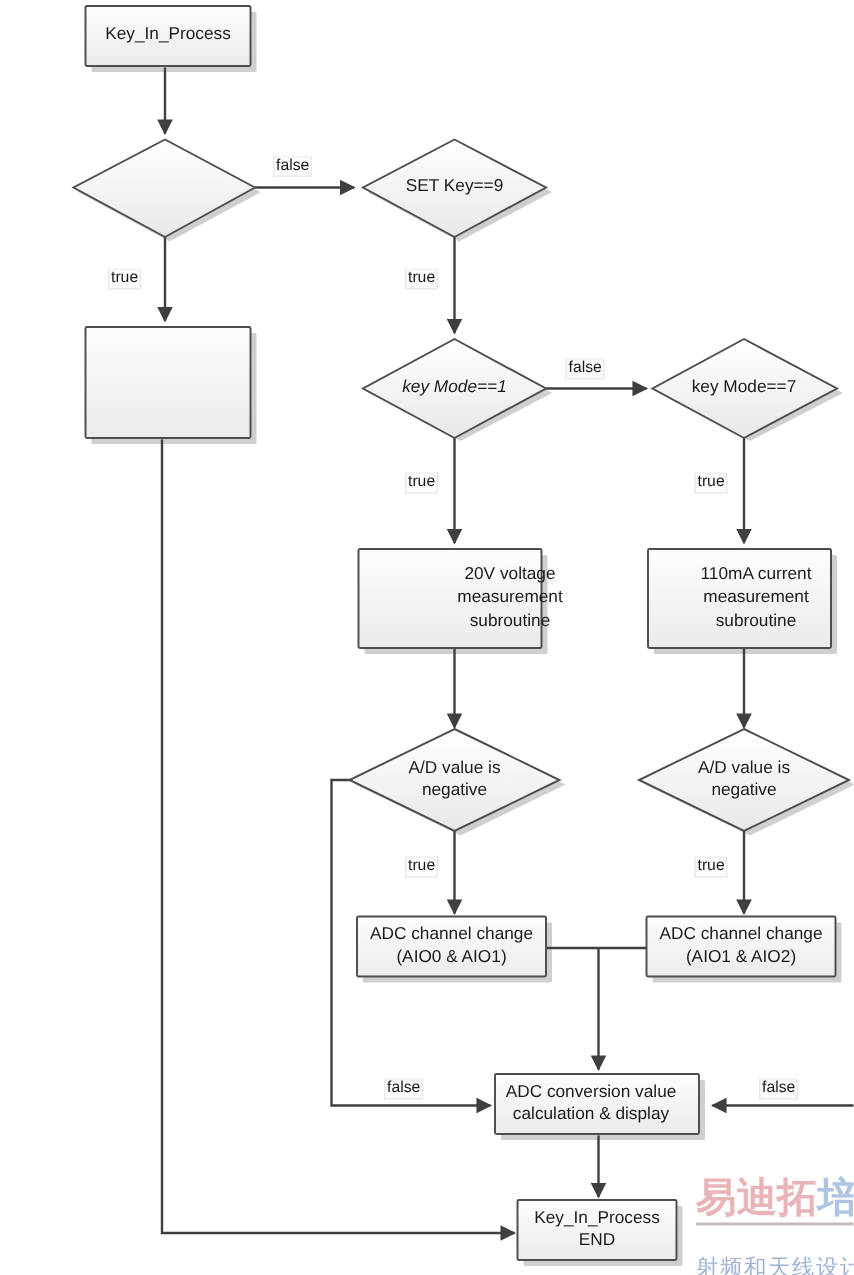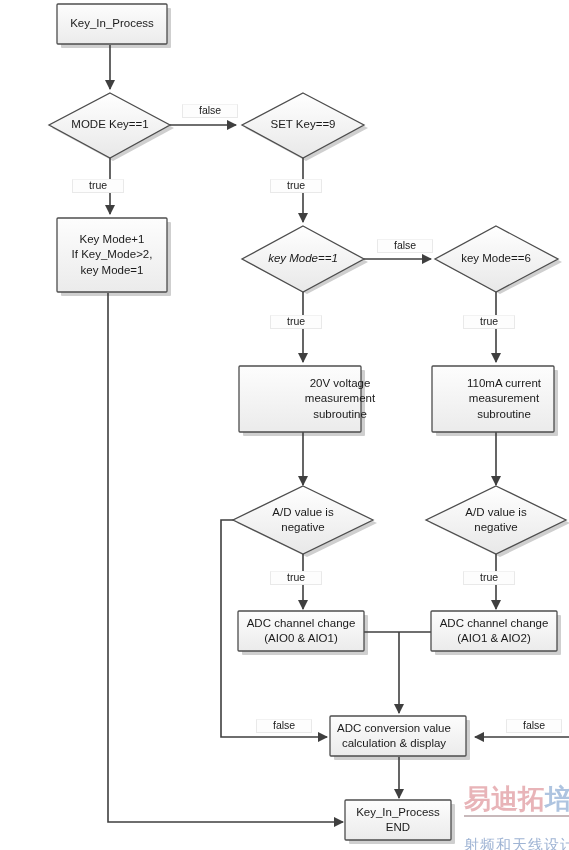--- a/index.html
+++ b/index.html
@@ -34,21 +34,21 @@
     line-height: 1.32;
     white-space: pre-line;
     pointer-events: none;
   }
   .edge-label {
     position: absolute;
     font-size: 10.5px;
     color: #1a1a1a;
     background: #fdfdfd;
     line-height: 1.1;
-    padding: 0 16px;
+    padding: 0 1px;
     border: 1px solid #e9e9e9;
     border-top-color: #f2f2f2;
   }
   .watermark {
     position: absolute;
     left: 418px;
     top: 783px;
     width: 151px;
     height: 62px;
     pointer-events: none;
@@ -162,31 +162,27 @@
       <polygon points="450,486 520,520 450,554 380,520" fill="url(#diagrad)"></polygon>
       <rect x="192" y="611" width="126" height="40" rx="1" fill="url(#boxgrad)"></rect>
       <rect x="385" y="611" width="126" height="40" rx="1" fill="url(#boxgrad)"></rect>
       <rect x="284" y="716" width="136" height="40" rx="1" fill="url(#boxgrad)"></rect>
       <rect x="299" y="800" width="106" height="40" rx="1" fill="url(#boxgrad)"></rect>
     </g>
   </svg>
 
   <div class="node-text" style="left:11px; top:4px; width:110px; height:40px;">Key_In_Process</div>
 
-  <div class="node-text" style="left:3px; top:110px; width:122px; height:30px;">MODE Key==1</div>
 
   <div class="node-text" style="left:196px; top:110px; width:122px; height:30px;">SET Key==9</div>
 
-  <div class="node-text" style="left:11px; top:218px; width:110px; height:74px;">Key Mode+1
-If Key_Mode&gt;2,
-key Mode=1</div>
 
   <div class="node-text" style="left:196px; top:244px; width:122px; height:30px;font-style:italic;">key Mode==1</div>
 
-  <div class="node-text" style="left:389px; top:244px; width:122px; height:30px;">key Mode==6</div>
+  <div class="node-text" style="left:389px; top:244px; width:122px; height:30px;">key Mode==7</div>
 
   <div class="node-text" style="left:193px; top:366px; width:122px; height:66px;padding-left:40px;">20V voltage
 measurement
 subroutine</div>
 
   <div class="node-text" style="left:386px; top:366px; width:144px; height:66px;">110mA current
 measurement
 subroutine</div>
 
   <div class="node-text" style="left:192px; top:500px; width:130px; height:40px;">A/D value is

